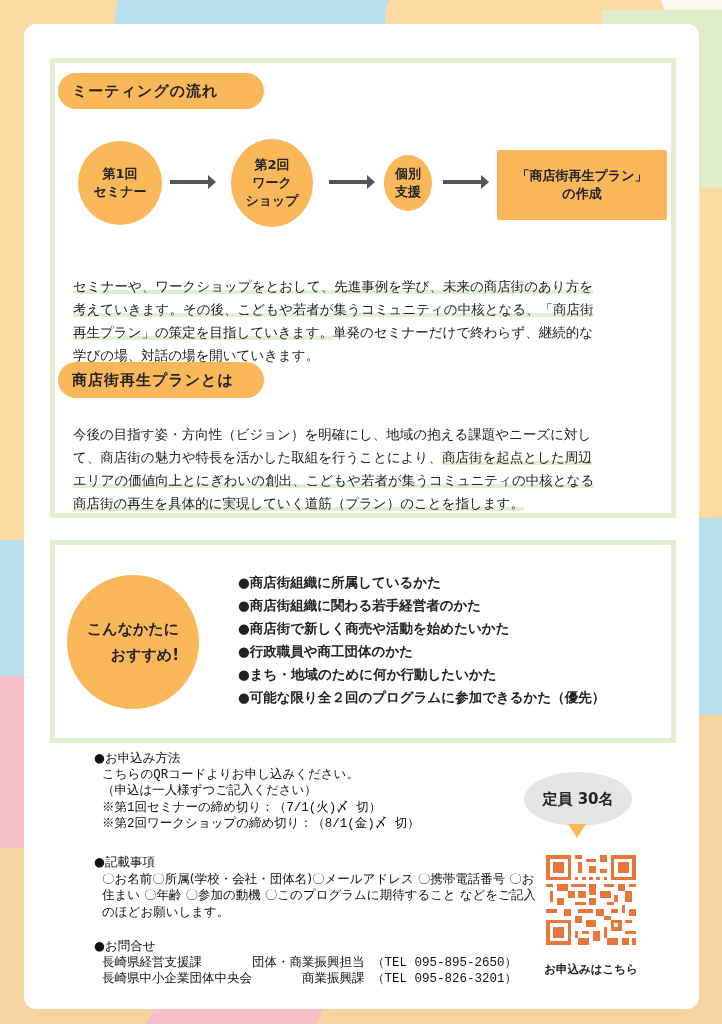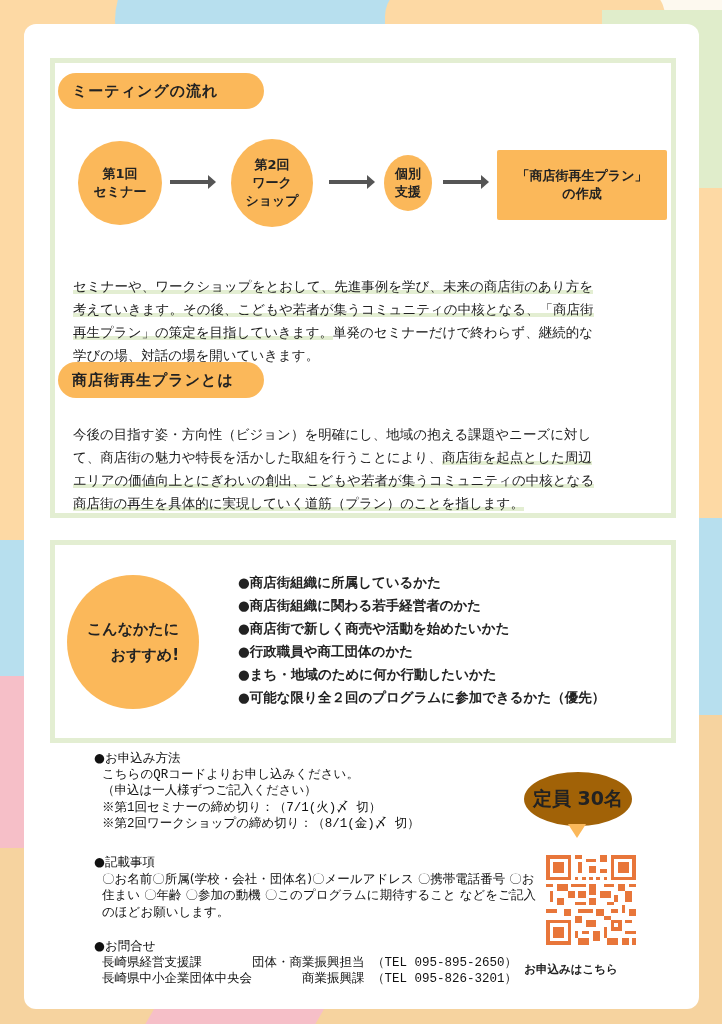--- a/index.html
+++ b/index.html
@@ -111,33 +111,33 @@
     }
     .info-apply { top: 726px; }
     .info-items { top: 830px; }
     .info-contact { top: 914px; }
     .info .head::before { content: "●"; }
     .info .line { padding-left: 8px; white-space: pre; font-family: Liberation Mono, monospace; }
     .info .wrap { padding-left: 8px; white-space: normal; }
 
     .capacity {
       position: absolute; left: 500px; top: 748px; width: 108px; height: 54px;
-      border-radius: 50%; background: #a16207;
+      border-radius: 50%; background: #e5e5e5;
       display: flex; align-items: center; justify-content: center;
-      font-weight: bold; font-size: 19px; color: #222;
+      font-weight: bold; font-size: 15px; color: #222;
     }
     .capacity::after {
       content: ""; position: absolute; left: 44px; bottom: -12px;
       border-top: 14px solid #fbb85a; border-left: 9px solid transparent; border-right: 9px solid transparent;
     }
     .qr {
       position: absolute; left: 522px; top: 831px; width: 90px; height: 90px;
     }
     .qr-caption {
-      position: absolute; left: 485px; top: 938px; width: 124px; text-align: center;
+      position: absolute; left: 505px; top: 938px; width: 124px; text-align: center;
       font-size: 11.5px; font-weight: bold; color: #222;
     }
   </style>
 </head>
 <body>
 
 <div class="bg bg-orange-left"></div>
 <div class="bg bg-blue-top"></div>
 <div class="bg bg-orange-top"></div>
 <div class="bg bg-green-right"></div>

